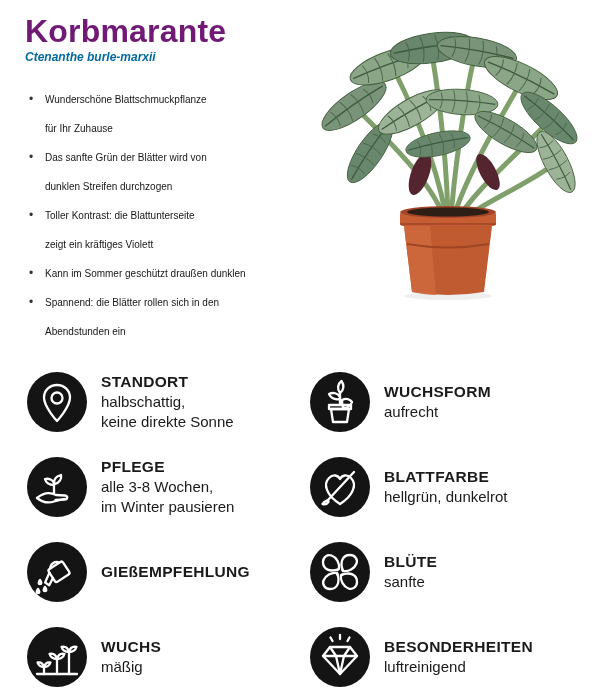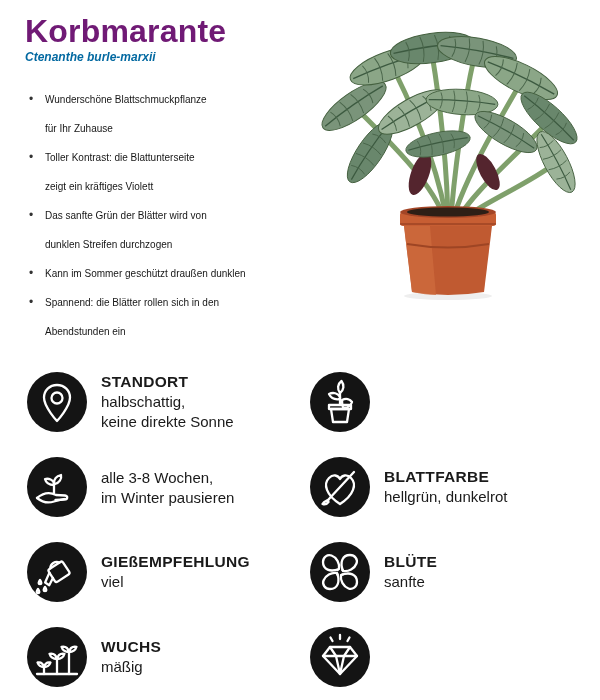--- a/index.html
+++ b/index.html
@@ -43,24 +43,24 @@
 </style>
 </head>
 <body>
 
 <h1 class="page-title">Korbmarante</h1>
 <div class="botanical-name">Ctenanthe burle-marxii</div>
 
 <ul class="bullet-list" id="bullet-list">
     <li>Wunderschöne Blattschmuckpflanze
 für Ihr Zuhause</li>
+    <li>Das sanfte Grün der Blätter wird von
+dunklen Streifen durchzogen</li>
     <li>Toller Kontrast: die Blattunterseite
 zeigt ein kräftiges Violett</li>
-    <li>Das sanfte Grün der Blätter wird von
-dunklen Streifen durchzogen</li>
     <li>Kann im Sommer geschützt draußen dunklen</li>
     <li>Spannend: die Blätter rollen sich in den
 Abendstunden ein</li>
   </ul>
 
 <svg class="plant-photo" width="296" height="300" viewBox="0 0 296 300" aria-hidden="true">
   <defs>
     <g id="leaf">
       <ellipse cx="0" cy="0" rx="40" ry="14" fill="currentColor" stroke="#44603f" stroke-width="1"></ellipse>
       <path d="M-37 0Q0 -3 37 0" fill="none" stroke="#3c5a40" stroke-width="1.4"></path>
@@ -129,34 +129,39 @@
           <g fill="none" stroke="#ffffff" stroke-width="2.3" stroke-linecap="round" stroke-linejoin="round">
             <path d="M21 37h18l-2 13H23z"></path>
             <path d="M19 33h22v4H19z"></path>
             <path d="M30 33V21"></path>
             <path d="M30 21c-3-4-2.5-9 1.5-12 3 4 2.5 9-1.5 12z"></path>
             <path d="M30 27c-5 1-9-1-11-5 4-2 9-1 11 3z"></path>
             <path d="M32 28c4-2 8-1 10 2-1 4-5 6.5-9 5.5-1-3-1-5-1-7.5z"></path>
           </g>
         </svg>
       </div>
+      <div class="attribute-text">
+        <div class="attribute-label">WUCHSFORM</div>
+        <div class="attribute-value">aufrecht</div>
+      </div>
     </div>
     <div class="attribute-card">
       <div class="badge">
         <svg viewBox="0 0 60 60">
           <g fill="none" stroke="#ffffff" stroke-width="2.3" stroke-linecap="round" stroke-linejoin="round">
             <path d="M10 41c6-5 13-6 19-3l9 .5c3 .5 3 4-.5 4l-9 .5"></path>
             <path d="M10 41c5 4 11 5.5 17 3.5l10-2.5"></path>
             <path d="M27 36V26"></path>
             <path d="M27 28c-4 0-8-2-9-6 4-1 8 1 9 4z"></path>
             <path d="M27 26c0-4 3-7 7-8 1 4-2 8-6 9z"></path>
           </g>
         </svg>
       </div>
       <div class="attribute-text">
+        <div class="attribute-label">PFLEGE</div>
         <div class="attribute-value">alle 3-8 Wochen,
 im Winter pausieren</div>
       </div>
     </div>
     <div class="attribute-card">
       <div class="badge">
         <svg viewBox="0 0 60 60">
           <g fill="none" stroke="#ffffff" stroke-width="2.3" stroke-linecap="round" stroke-linejoin="round">
             <path d="M30 47C16 38 13 27 19 21c4-4 9-3 11 1 2-4 7-5 11-1 6 6 3 17-11 26z"></path>
             <path d="M18 43L44 15"></path>
@@ -179,21 +184,20 @@
               <path d="M24 26l-9 6 2 4.5 7-4"></path>
             </g>
             <path d="M13 38c-1.8 2.5-1.8 4.2 0 4.2s1.8-1.7 0-4.2z"></path>
             <path d="M18 45c-1.8 2.5-1.8 4.2 0 4.2s1.8-1.7 0-4.2z"></path>
             <path d="M11 47c-1.8 2.5-1.8 4.2 0 4.2s1.8-1.7 0-4.2z"></path>
           </g>
         </svg>
       </div>
       <div class="attribute-text">
         <div class="attribute-label">GIEßEMPFEHLUNG</div>
-        <div class="attribute-value">viel</div>
       </div>
     </div>
     <div class="attribute-card">
       <div class="badge">
         <svg viewBox="0 0 60 60">
           <g fill="none" stroke="#ffffff" stroke-width="2.3" stroke-linecap="round" stroke-linejoin="round">
             <g id="p">
               <path d="M29 27c-9 3.5-16 .5-16-7 0-5 4.5-8 8.5-6.5 5 1.8 8.5 8 7.5 13.5z"></path>
             </g>
             <use href="#p" transform="rotate(90 30 30)"></use>
@@ -242,14 +246,18 @@
             <path d="M20 20h20l7 9-17 18-17-18z"></path>
             <path d="M13 29h34"></path>
             <path d="M20 20l6 9 4 18"></path>
             <path d="M40 20l-6 9-4 18"></path>
             <path d="M30 8v4"></path>
             <path d="M20.5 10.5l2 3.5"></path>
             <path d="M39.5 10.5l-2 3.5"></path>
           </g>
         </svg>
       </div>
+      <div class="attribute-text">
+        <div class="attribute-label">BESONDERHEITEN</div>
+        <div class="attribute-value">luftreinigend</div>
+      </div>
     </div>
   </div>
 
 </body></html>

